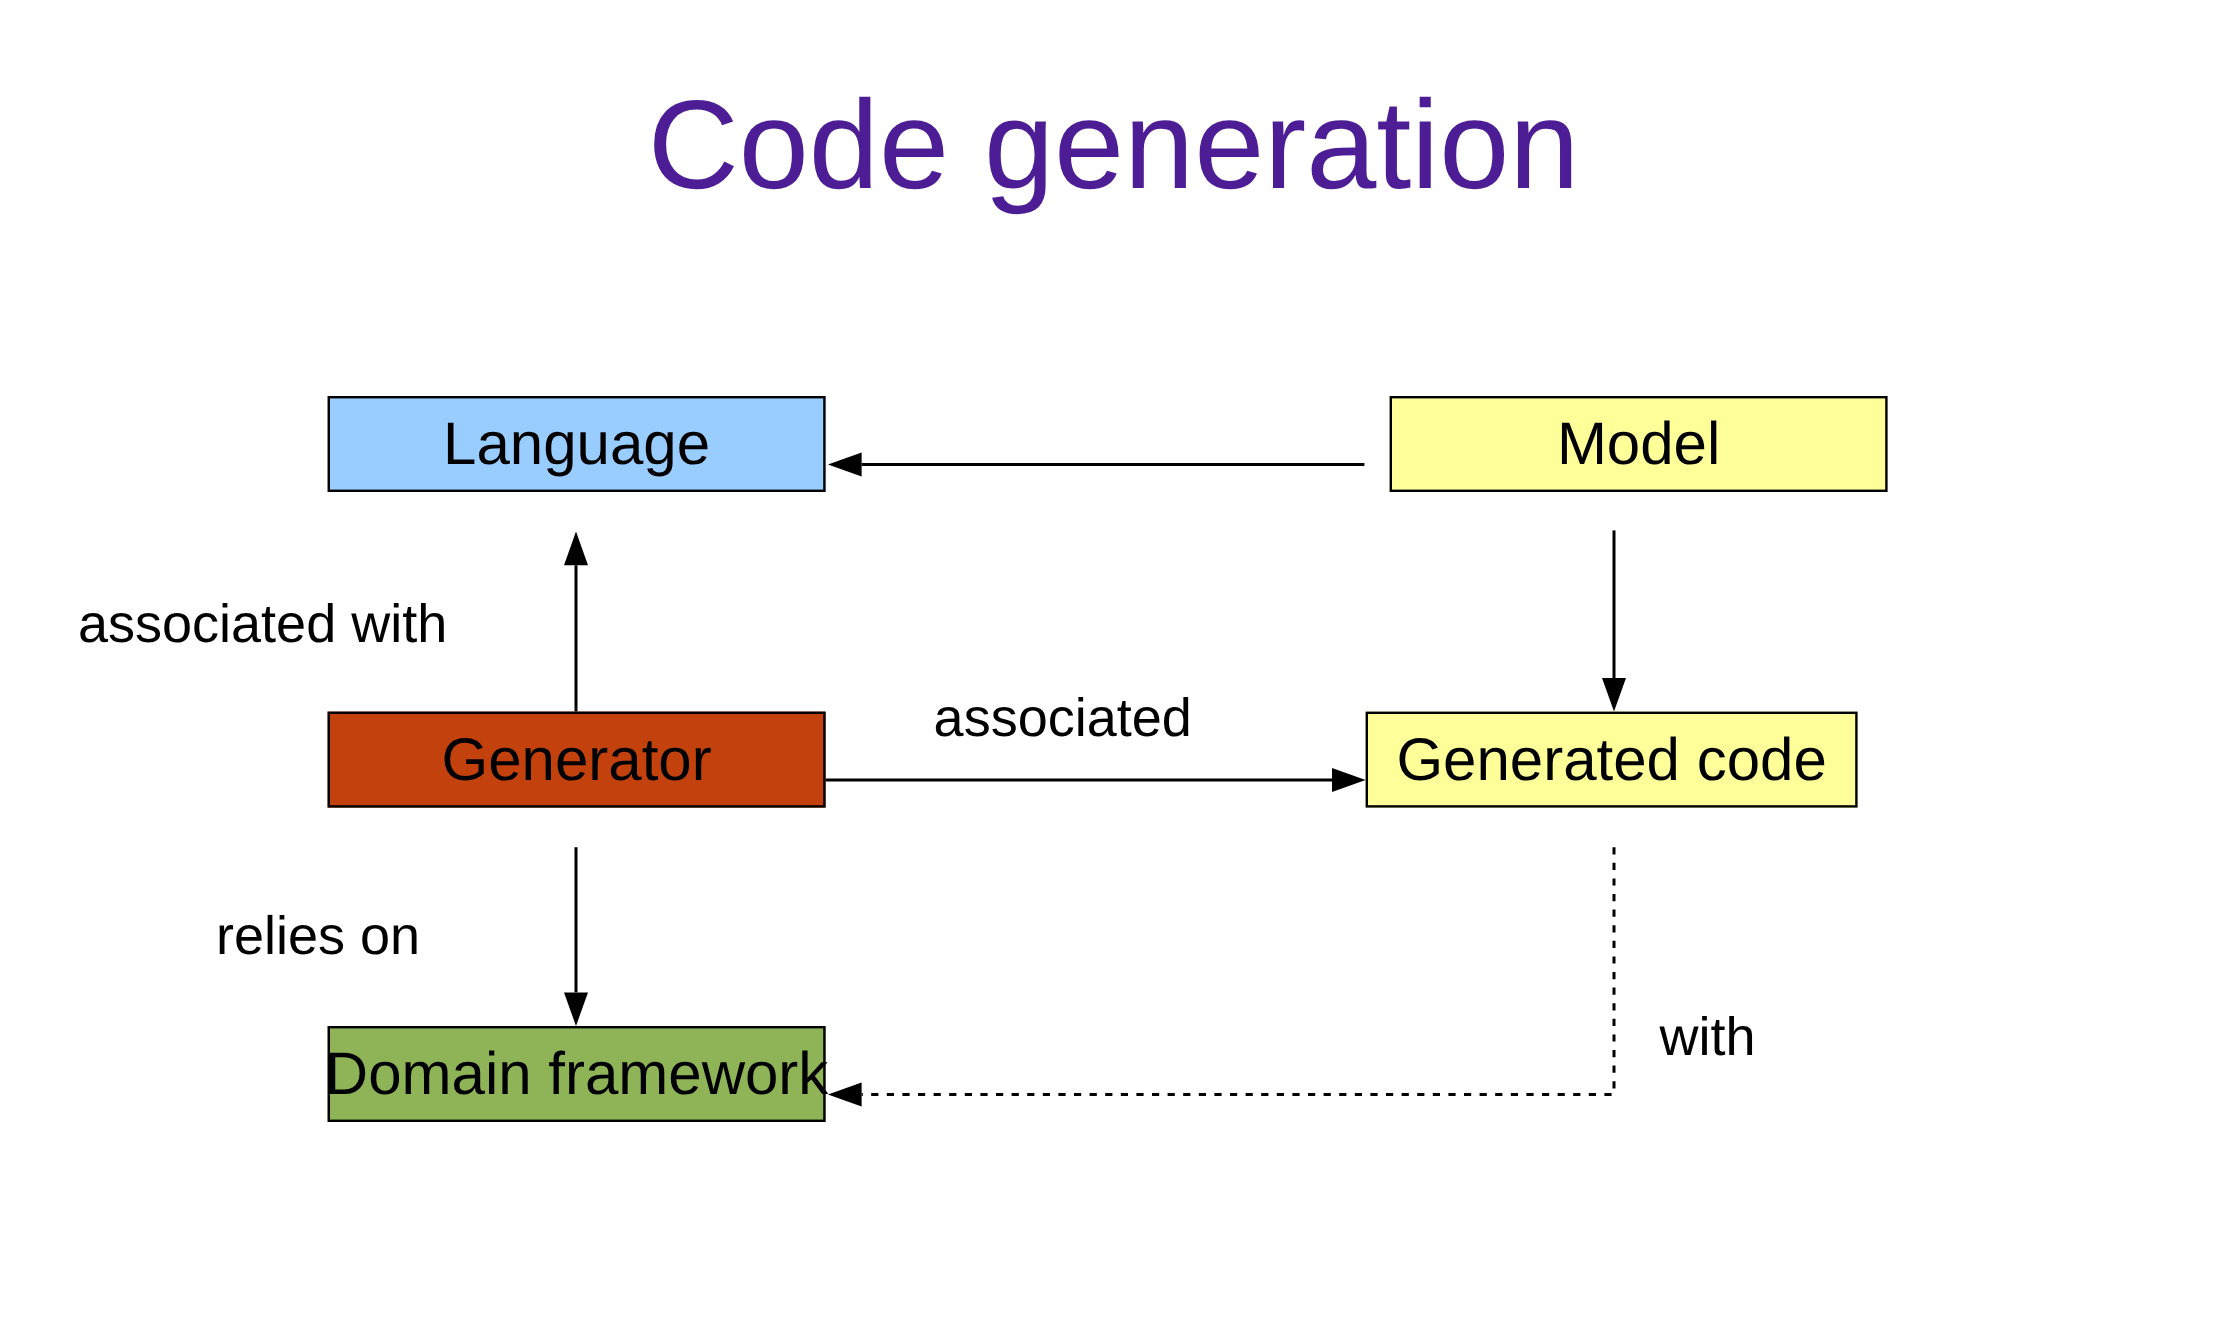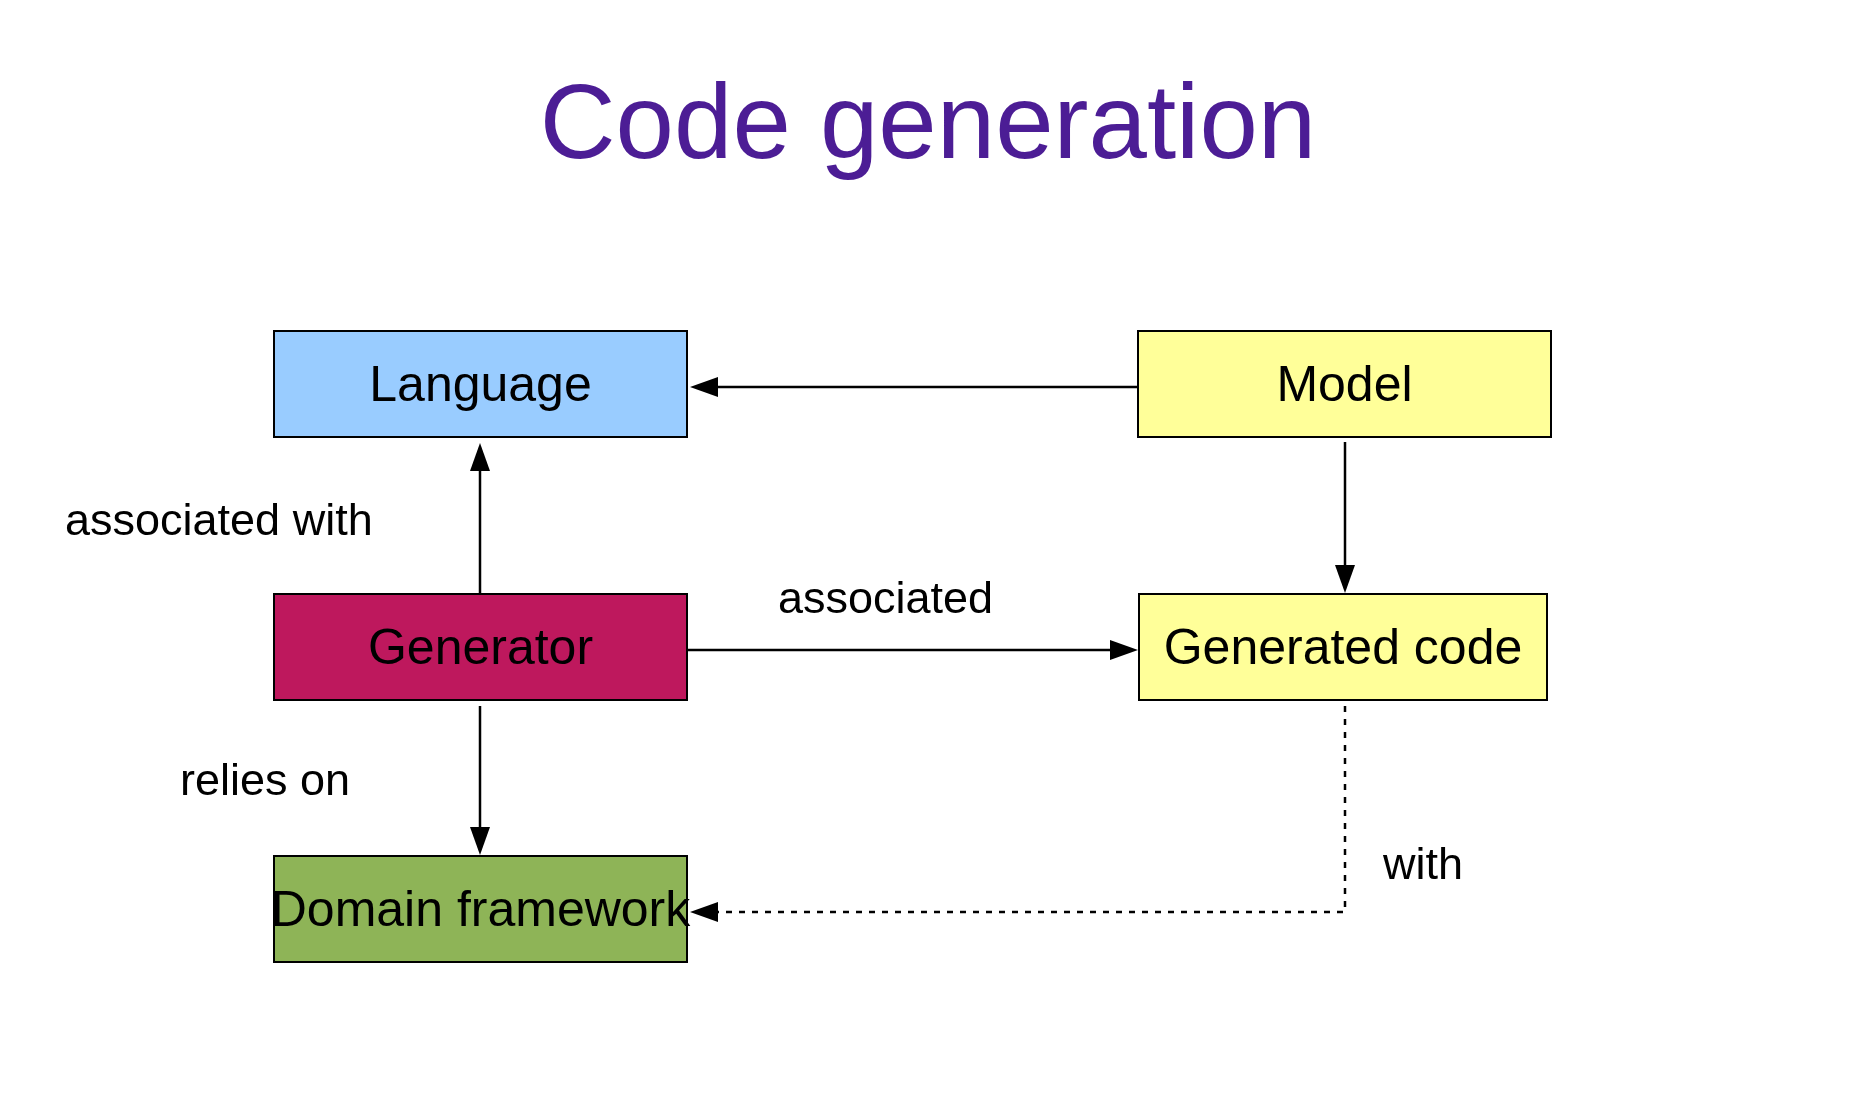--- a/index.html
+++ b/index.html
@@ -21,21 +21,21 @@
     right: 0;
     top: 62px;
     text-align: center;
     font-size: 105px;
     color: #4c1d95;
     white-space: nowrap;
   }
   .node {
     position: absolute;
     width: 415px;
-    height: 108px;
+    height: 80px;
     border: 2.5px solid #000000;
     box-sizing: border-box;
     display: flex;
     align-items: center;
     justify-content: center;
     font-size: 50px;
     color: #000000;
     white-space: nowrap;
   }
   #node-language        { left: 273px;  top: 330px; }
@@ -99,25 +99,25 @@
     <polygon points="480,855 470,827 490,827"></polygon>
 
     <path d="M 1345 706 L 1345 912 L 718 912" class="dotted"></path>
     <polygon points="690,912 718,902 718,922"></polygon>
   </svg>
 
   <div class="node" id="node-language" style="background-color: rgb(153, 204, 255);">
     <span>Language</span>
   </div>
 
-  <div class="node" id="node-model" style="background-color: rgb(255, 255, 153);">
+  <div class="node" id="node-model" style="background-color: rgb(255, 255, 153); margin-left: 21px;">
     <span>Model</span>
   </div>
 
-  <div class="node" id="node-generator" style="background-color: #be185d;">
+  <div class="node" id="node-generator" style="background-color: #c2410c;">
     <span>Generator</span>
   </div>
 
   <div class="node" id="node-domain-framework" style="background-color: rgb(142, 180, 87);">
     <span>Domain framework</span>
   </div>
 
   <div class="node" id="node-generated-code" style="background-color: rgb(255, 255, 153);">
     <span>Generated code</span>
   </div>

